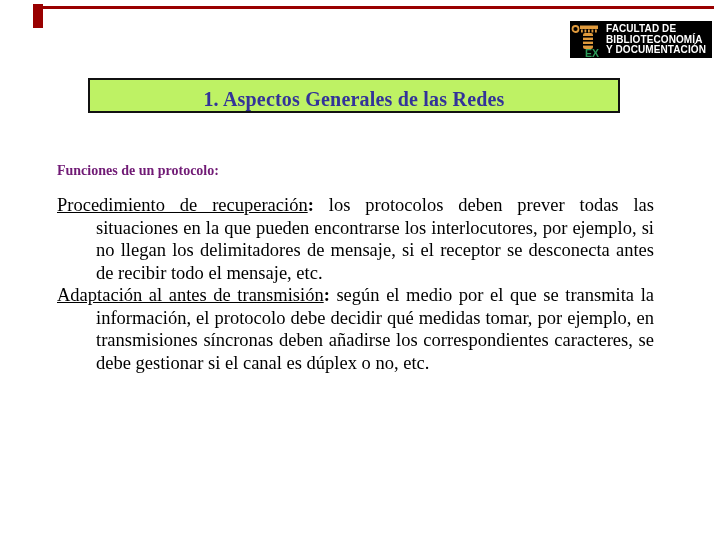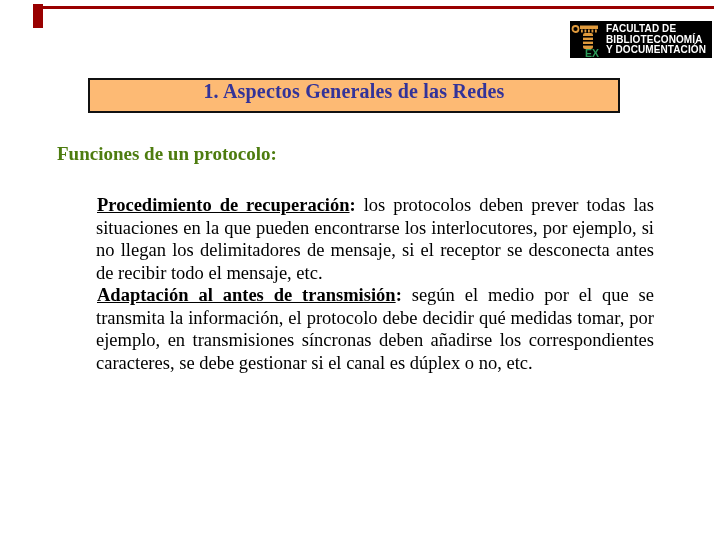--- a/index.html
+++ b/index.html
@@ -15,40 +15,40 @@
   .logo-emblem{width:32px;height:37px;flex:0 0 32px;}
   .logo-textbox{
     width:110px;height:37px;background:#000;color:#fff;box-sizing:border-box;
     padding:3px 0 0 4px;font-family:"Liberation Sans","DejaVu Sans",sans-serif;
     font-weight:bold;font-size:10px;line-height:10.5px;letter-spacing:0.1px;
     transform:none;white-space:nowrap;
   }
 
   .title-box{
     position:absolute;left:88px;top:78px;width:532px;height:35px;
-    border:2px solid #111111;box-sizing:border-box;background:#fdba74;
-    display:flex;align-items:flex-start;justify-content:center;
+    border:2px solid #111111;box-sizing:border-box;background:#bef264;
+    display:flex;align-items:flex-end;justify-content:center;
   }
   .title-text{
     font-weight:bold;font-size:20px;color:#333399;letter-spacing:0.2px;
   }
 
   .heading{
-    position:absolute;left:57px;top:143px;width:600px;
-    font-weight:bold;font-size:19px;color:#4d7c0f;
+    position:absolute;left:57px;top:163px;width:600px;
+    font-weight:bold;font-size:14px;color:#701a75;
   }
 
   .body-text{
     position:absolute;left:57px;top:194px;width:597px;
     font-size:18.5px;line-height:22.5px;color:#000000;text-align:justify;
   }
   .para{
     margin:0;padding-left:39px;text-indent:-39px;
   }
-  .lead{font-weight:bold;text-decoration:underline;margin-left:40px;}
+  .lead{font-weight:normal;text-decoration:underline;}
   .sep{font-weight:bold;}
 </style>
 </head>
 <body>
 
 <div class="red-hline" style="background:#990000;"></div>
 <div class="red-vbar" style="background:#990000;"></div>
 
 <div class="logo">
   <div class="logo-emblem">

